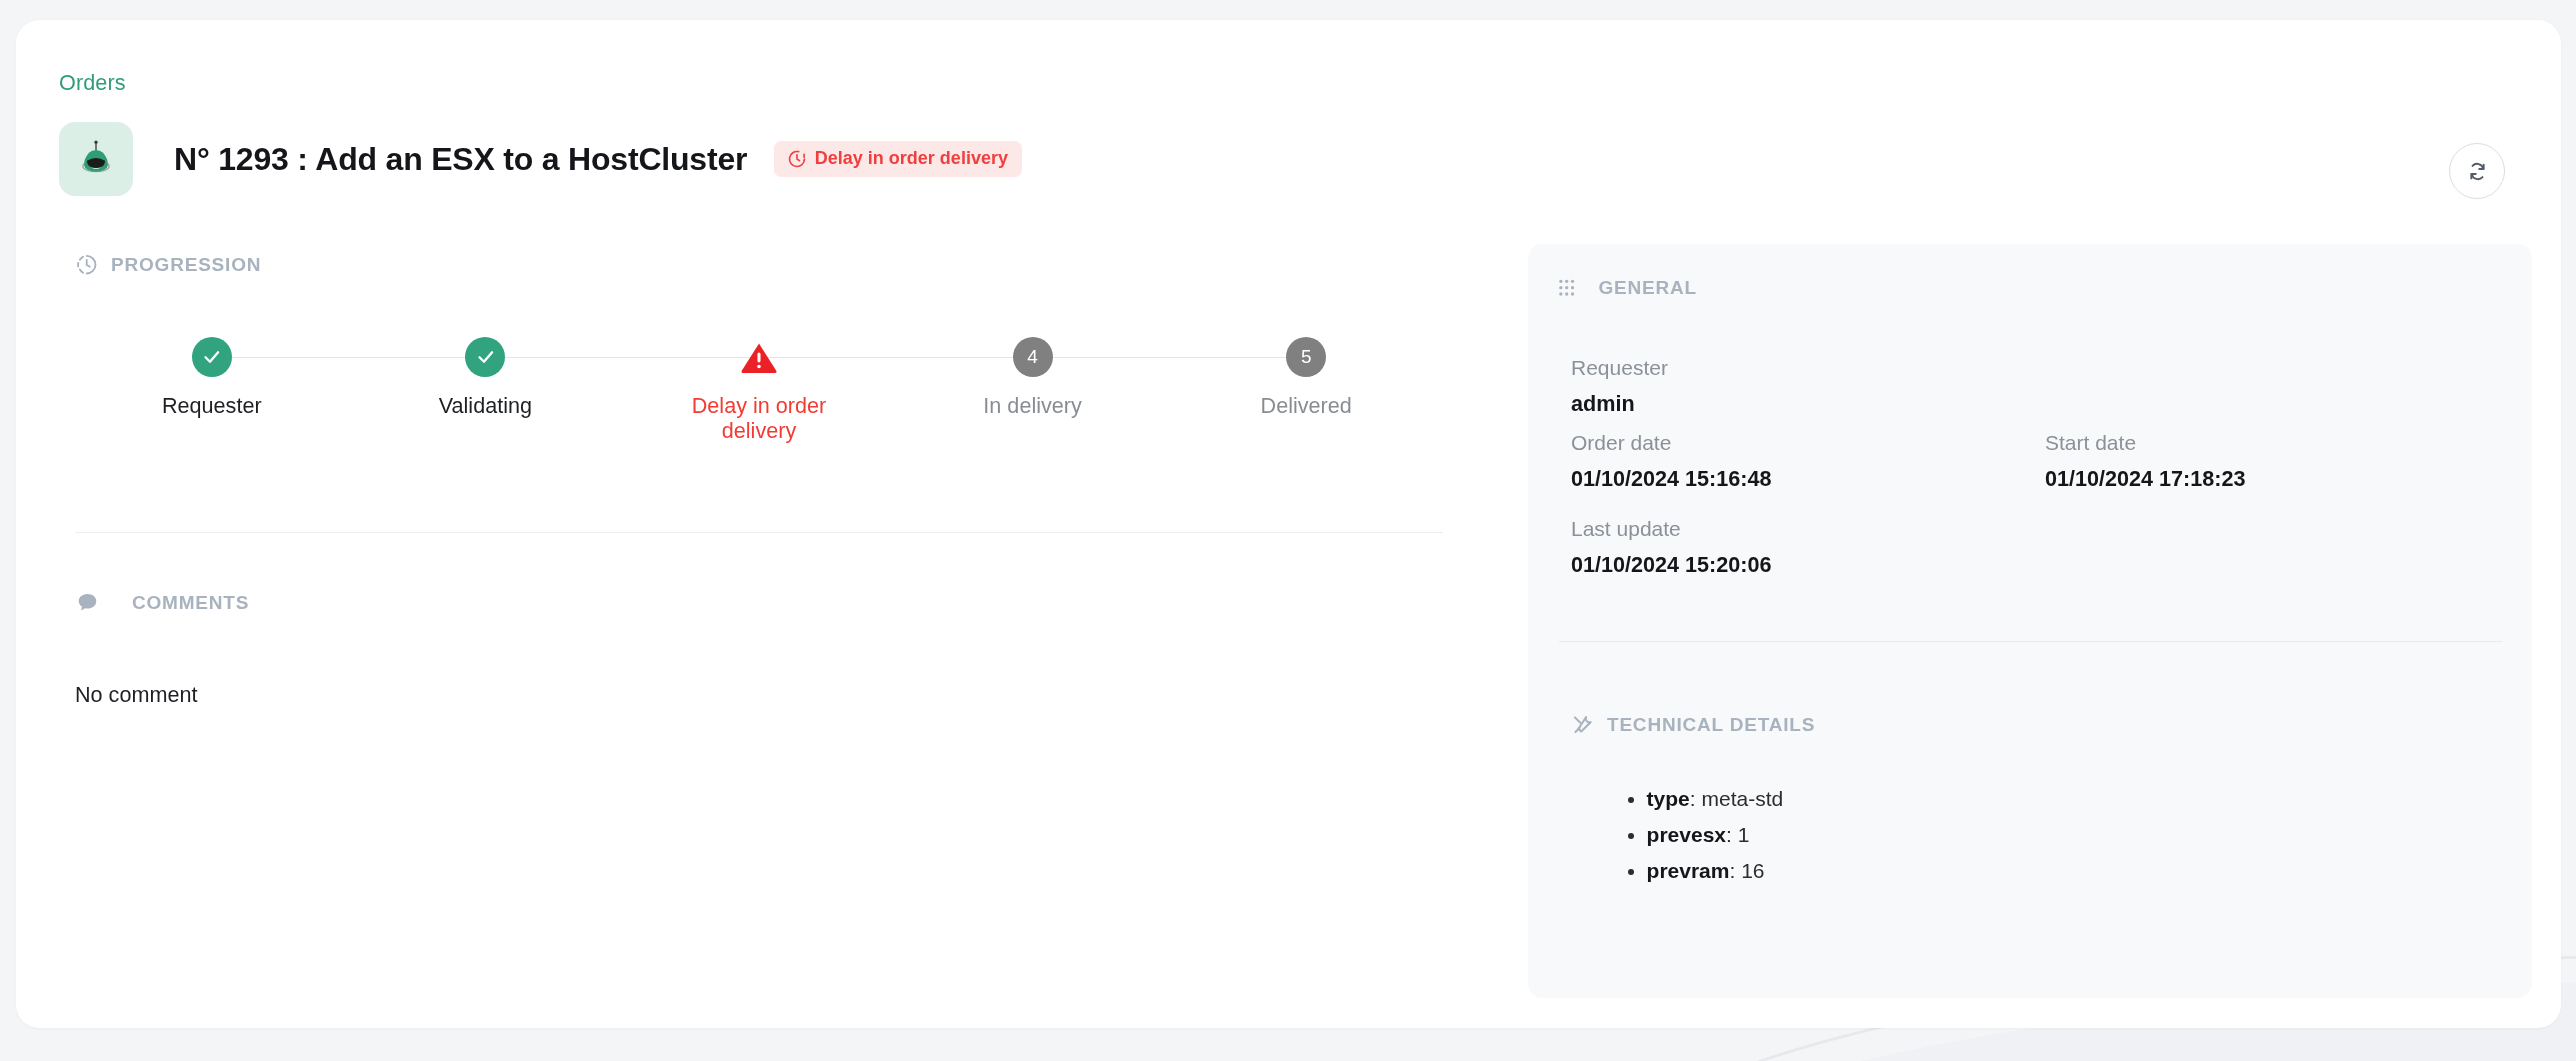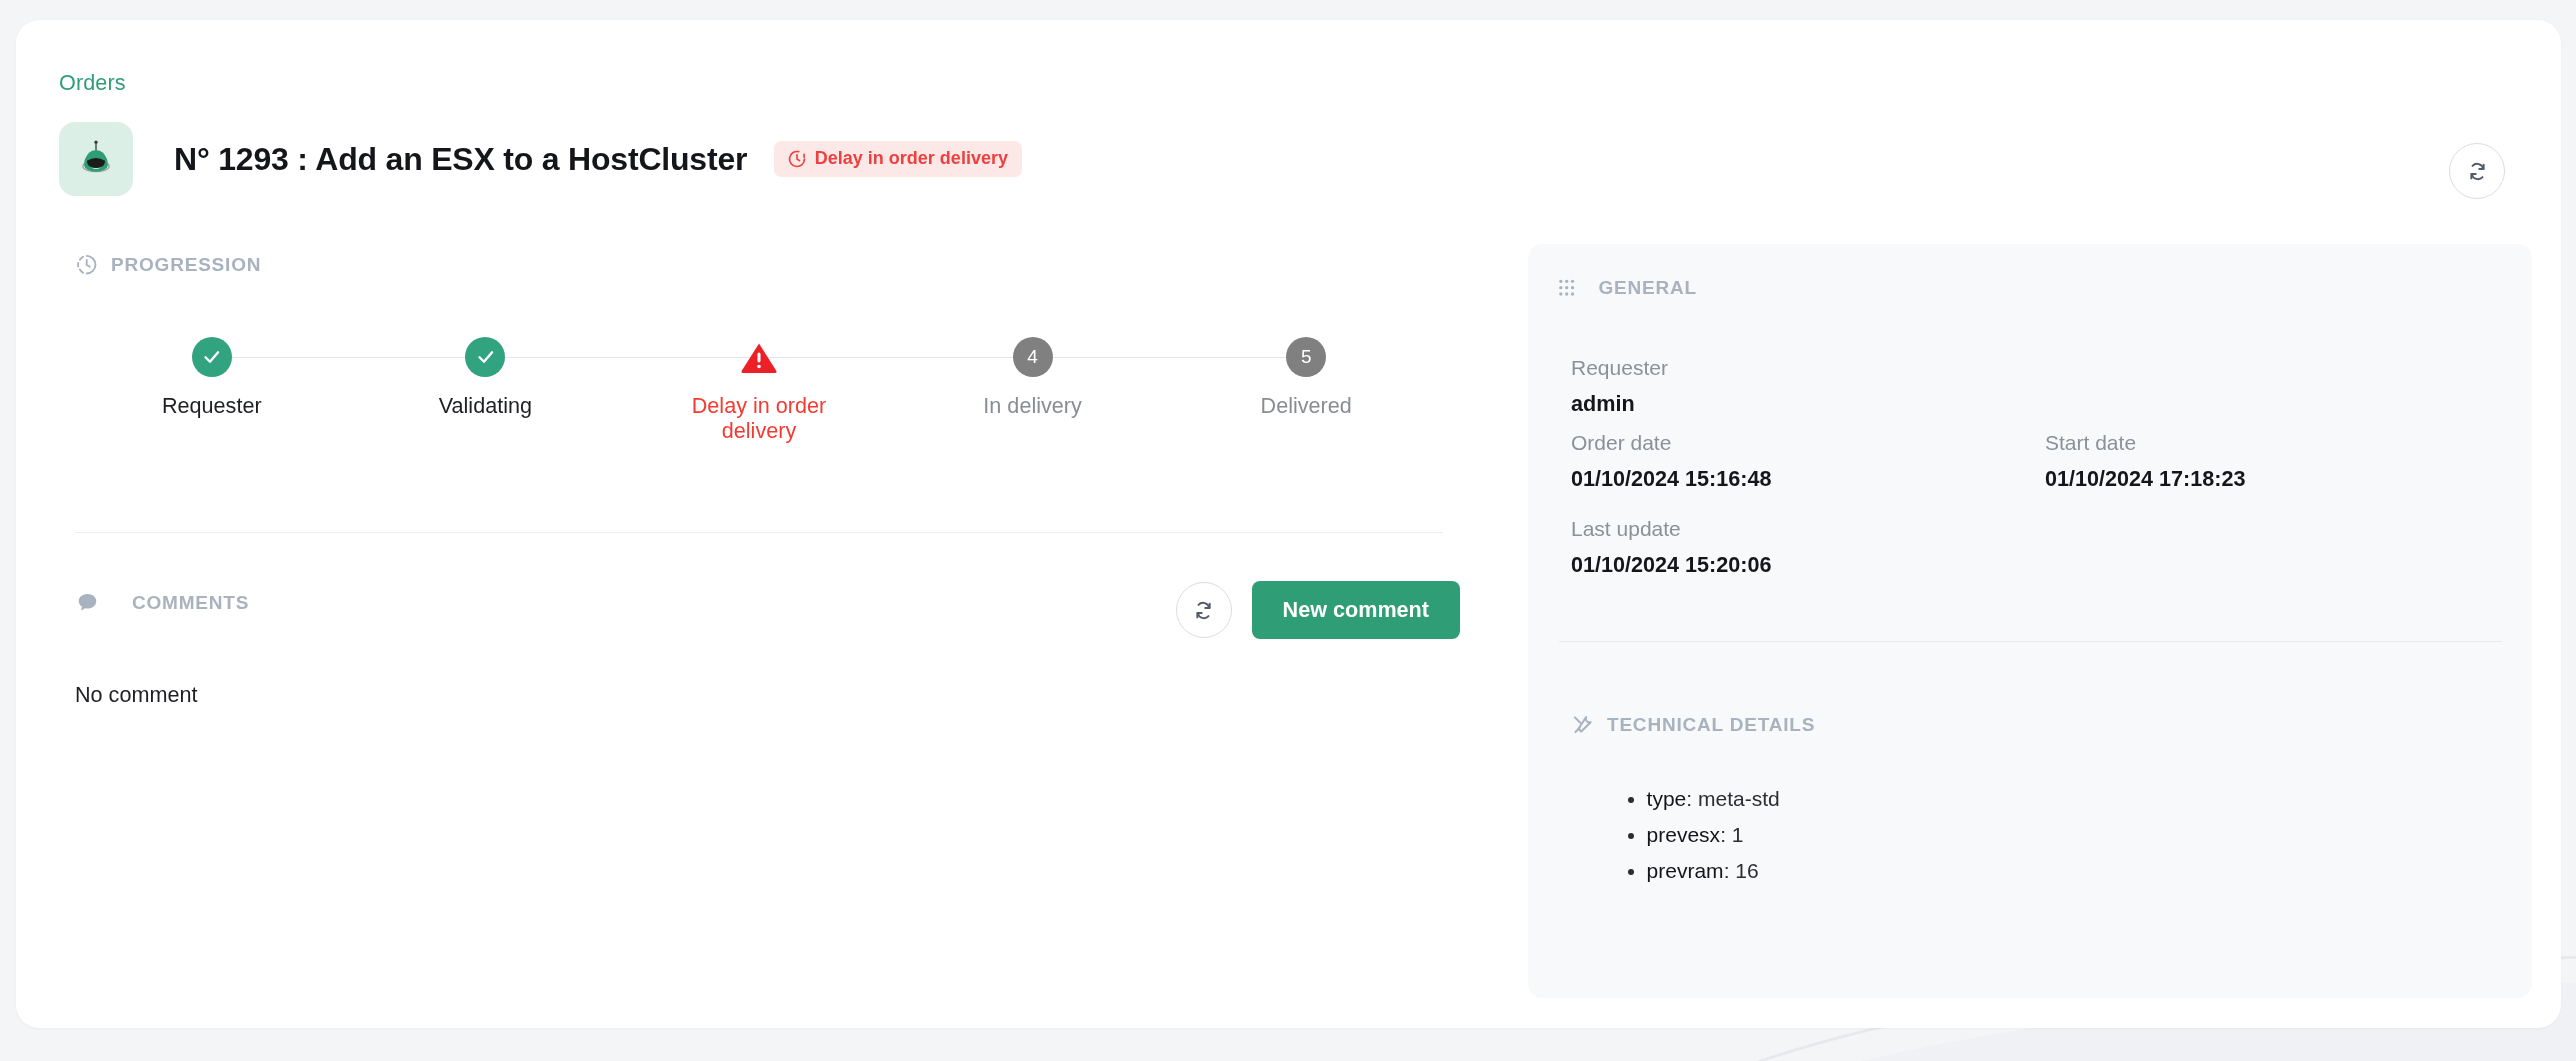--- a/index.html
+++ b/index.html
@@ -274,21 +274,21 @@
     left: 97px;
     top: 537px;
     list-style: disc;
     padding-left: 21.6px;
   }
   .tech-list li {
     font-size: 21px;
     color: #2b2d31;
     line-height: 1.72;
   }
-  .tech-list li b { color: #15161a; font-weight: normal; }
+  .tech-list li b { color: #15161a; font-weight: bold; }
 </style>
 </head>
 <body>
 
 <svg class="bg-swoosh" viewBox="0 0 2858 1178" preserveAspectRatio="none">
   <path d="M 1950 1178 C 2150 1110, 2420 1075, 2858 1062" fill="none" stroke="#e6e8ec" stroke-width="3"></path>
   <path d="M 2858 1178 L 2858 1090 C 2500 1100, 2240 1135, 2060 1178 Z" fill="#f0f1f4"></path>
 </svg>
 
 <div class="page-card">
@@ -389,31 +389,20 @@
 
   <div class="hr-main"></div>
 
   <div class="section-head comments-head">
     <svg width="25" height="23.4" viewBox="0 0 24 24" fill="#a8b3bf">
       <path d="M12 3.2c-5 0-9 3.2-9 7.2 0 2.3 1.3 4.3 3.3 5.6l-.9 3.9 4.3-2.2c.7.1 1.5.2 2.3.2 5 0 9-3.2 9-7.5S17 3.2 12 3.2z"></path>
     </svg>
     <span>COMMENTS</span>
   </div>
 
-  <div class="comment-actions">
-    <div class="icon-circle-btn">
-      <svg width="25" height="25" viewBox="0 0 24 24" fill="none" stroke="#545b6b" stroke-width="1.9" stroke-linecap="round" stroke-linejoin="round">
-        <path d="M17.5 9.5A6 6 0 0 0 7.2 6.6"></path>
-        <polyline points="17.9 5.4 17.9 9.6 13.7 9.6"></polyline>
-        <path d="M6.5 14.5a6 6 0 0 0 10.3 2.9"></path>
-        <polyline points="6.1 18.6 6.1 14.4 10.3 14.4"></polyline>
-      </svg>
-    </div>
-    <button class="primary-btn">New comment</button>
-  </div>
 
   <div class="no-comment">No comment</div>
 
   <div class="side-panel">
     <div class="panel-inner">
 
       <div class="section-head general-head">
         <svg width="23.4" height="23.4" viewBox="0 0 24 24" fill="#a8b3bf">
           <circle cx="6" cy="5.5" r="1.7"></circle>
             <circle cx="12" cy="5.5" r="1.7"></circle>

